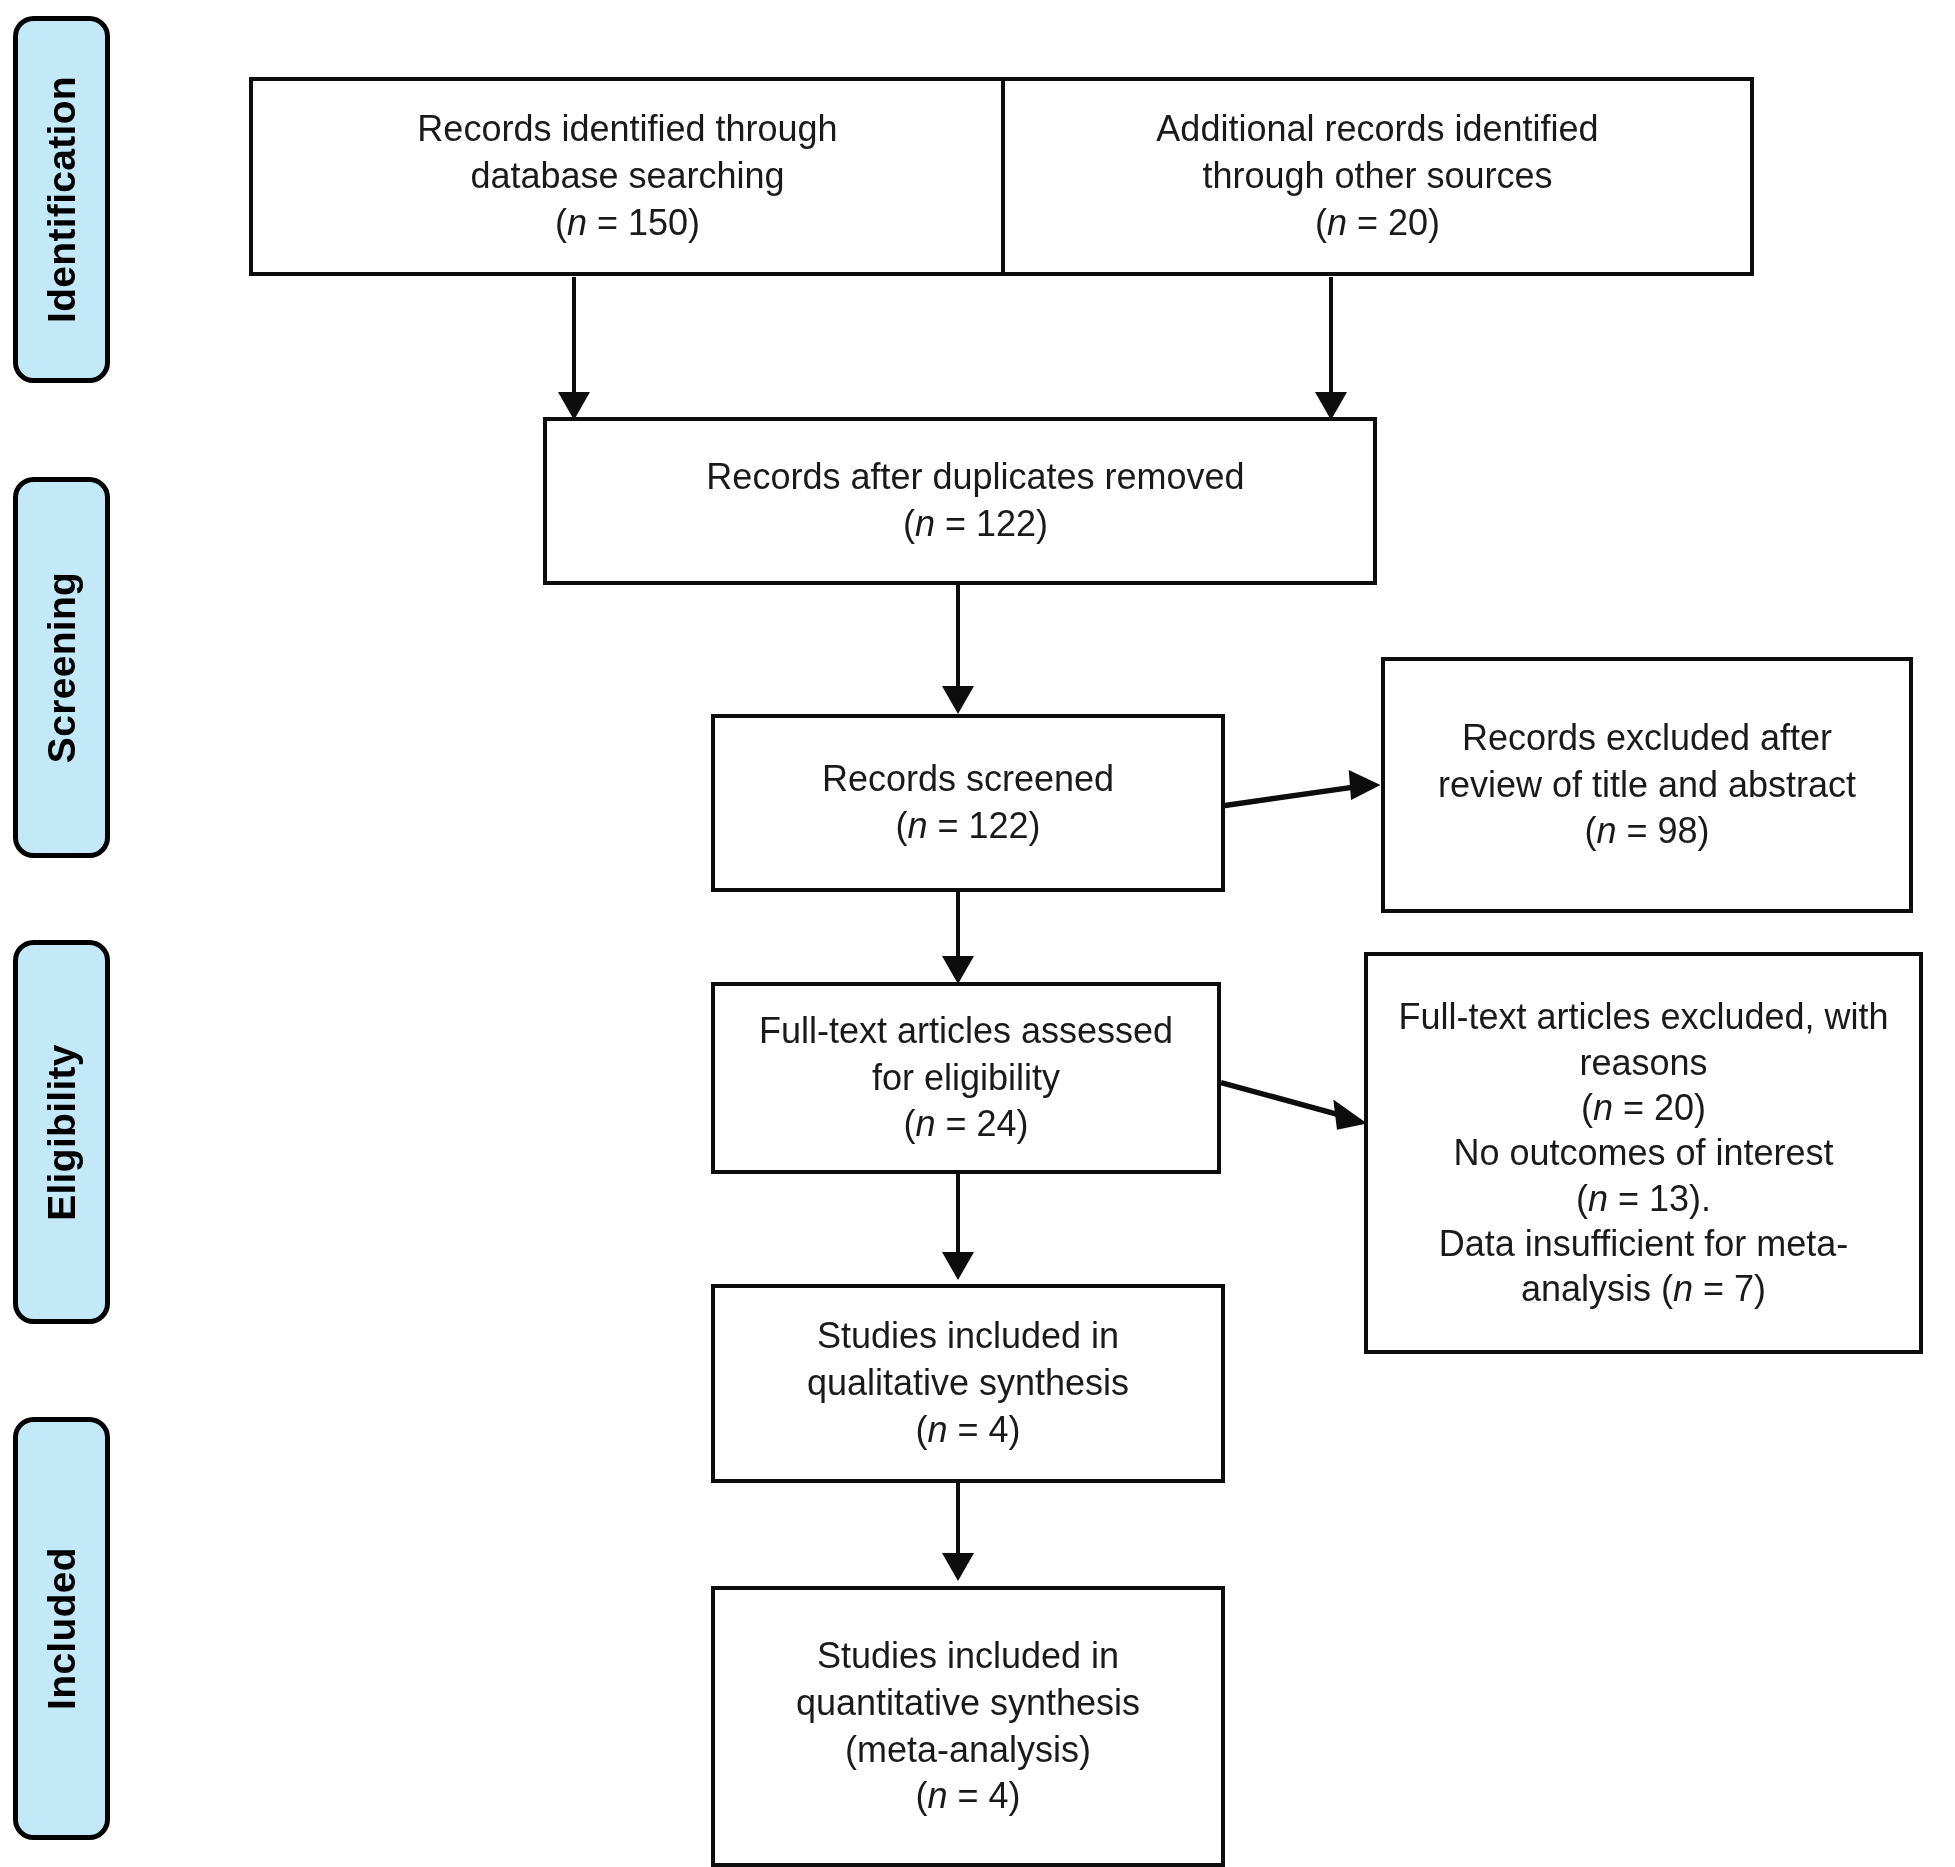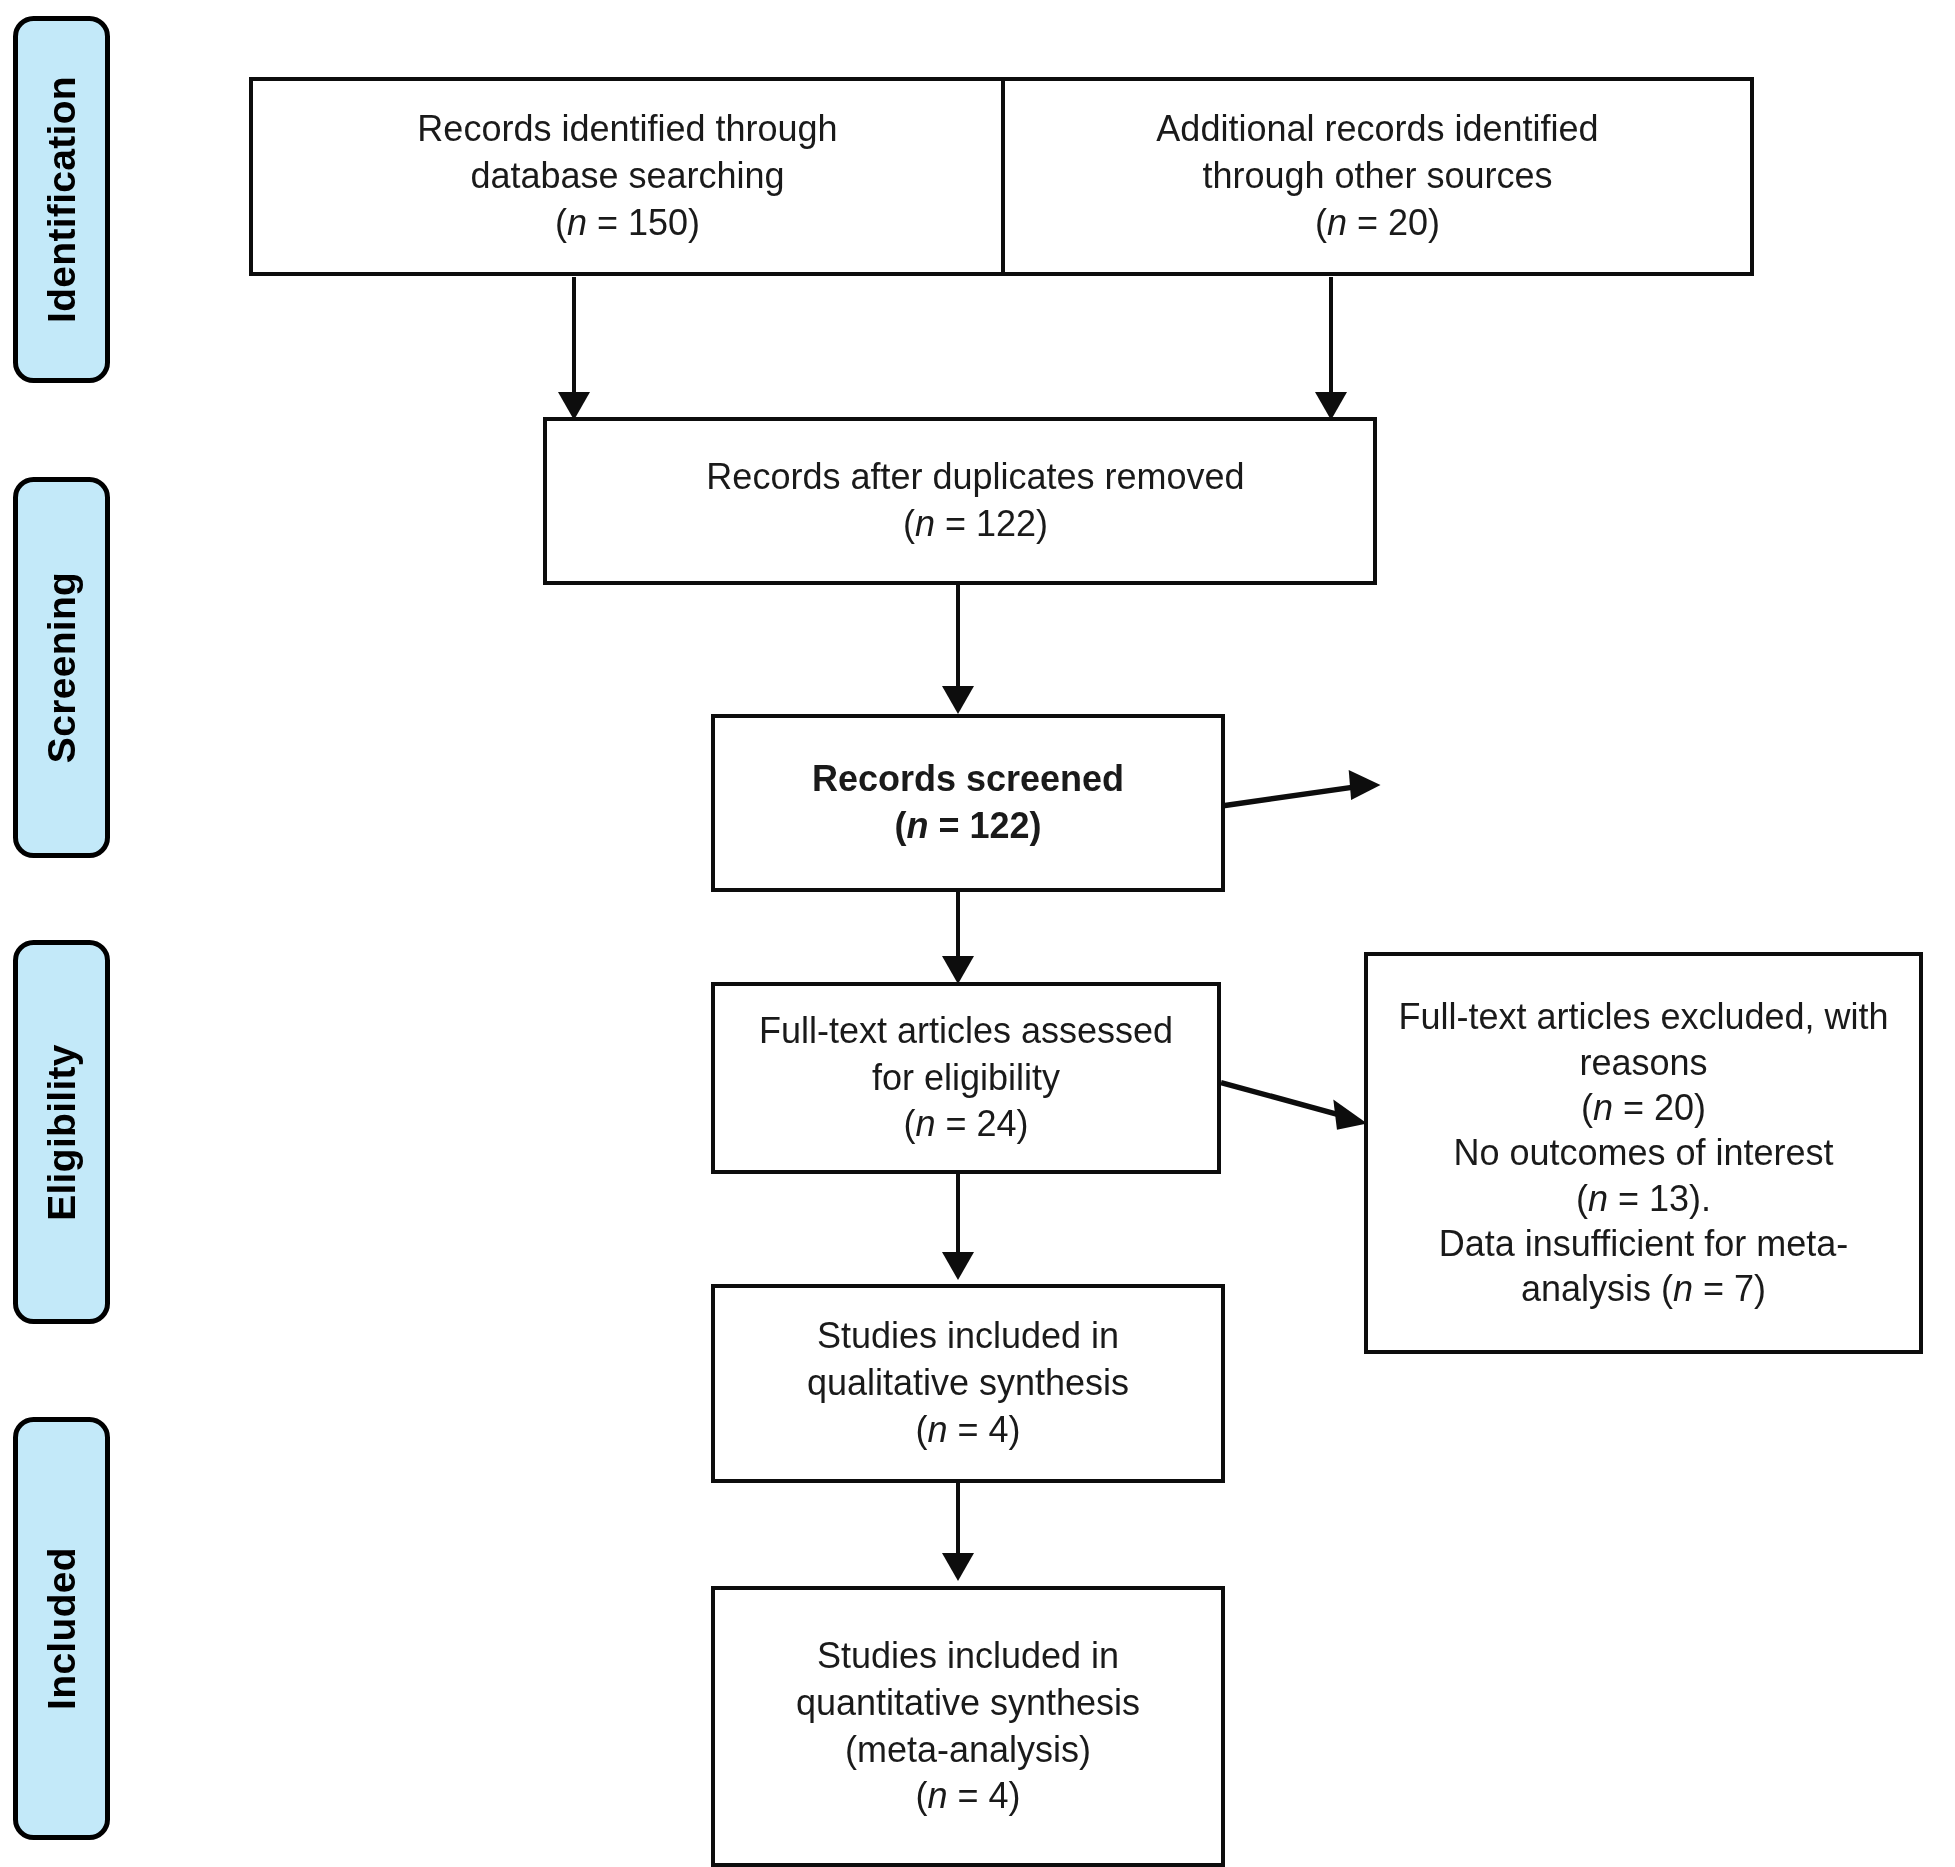--- a/index.html
+++ b/index.html
@@ -113,24 +113,27 @@
   <div class="vline" style="left:1329px; top:277px; height:135px;"></div>
   <div class="arrow-down" style="left:1315px; top:392px;"></div>
 
   <div class="flow-box" style="left:543px; top:417px; width:834px; height:168px;padding-left:42px;">
     <span class="btext">Records after duplicates removed<br>(<i>n</i> = 122)</span>
   </div>
 
   <div class="vline" style="left:956px; top:585px; height:109px;"></div>
   <div class="arrow-down" style="left:942px; top:686px;"></div>
 
-  <div class="flow-box" style="left:711px; top:714px; width:514px; height:178px;font-weight:bold;">
+  <div class="flow-box" style="left:711px; top:714px; width:514px; height:178px;">
     <span class="btext">Records screened<br>(<i>n</i> = 122)</span>
   </div>
 
+  <div class="flow-box" style="left:1381px; top:657px; width:532px; height:256px;">
+    <span class="btext">Records excluded after<br>review of title and abstract<br>(<i>n</i> = 98)</span>
+  </div>
 
   <svg class="diag-arrow" style="left:1221px; top:767px;" width="169" height="54" viewBox="0 0 280 90">
     <line x1="0" y1="65" x2="232" y2="32" stroke="#0d0d0d" stroke-width="9"></line>
     <polygon points="265,30 212,5 216,55" fill="#0d0d0d"></polygon>
   </svg>
 
   <div class="vline" style="left:956px; top:892px; height:74px;"></div>
   <div class="arrow-down" style="left:942px; top:956px;"></div>
 
   <div class="flow-box" style="left:711px; top:982px; width:510px; height:192px;">

